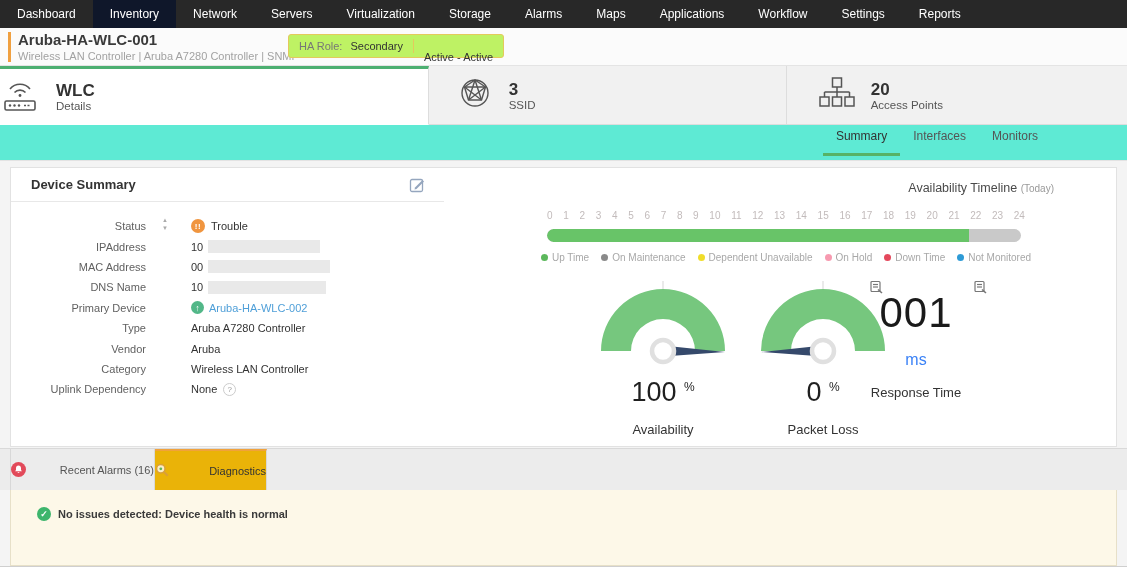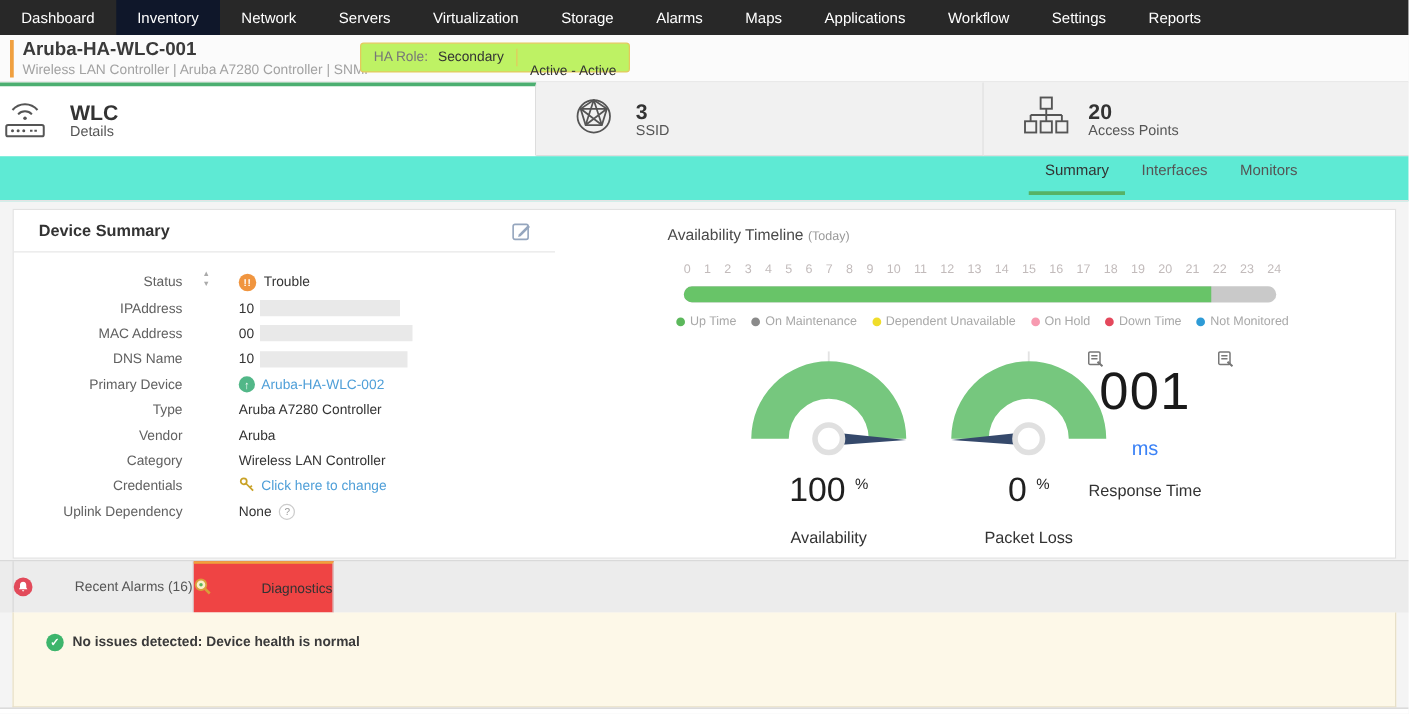--- a/index.html
+++ b/index.html
@@ -50,21 +50,21 @@
   .link { color:#4f9fd8; cursor:pointer; }
   .status-icon { width:14px; height:14px; border-radius:50%; background:#f0953f; color:#fff; font-size:8px; font-weight:700; display:inline-flex; align-items:center; justify-content:center; letter-spacing:.5px; margin-right:6px; }
   .up-icon { width:13px; height:13px; border-radius:50%; background:#52b788; color:#fff; font-size:9px; display:inline-flex; align-items:center; justify-content:center; margin-right:5px; }
   .help-badge { width:13px; height:13px; border-radius:50%; border:1px solid #ccc; color:#999; font-size:8px; display:inline-flex; align-items:center; justify-content:center; margin-left:6px; }
   .key-ic { margin-right:5px; }
   .ds-scrollbar { position:absolute; left:148px; top:48px; width:12px; height:222px; text-align:center; cursor:pointer; }
   .ds-scrollbar .arr { font-size:6px; color:#aaa; line-height:8px; display:block; }
   .ds-scrollbar .thumb { width:5px; height:200px; background:#dcdcdc; border-radius:3px; margin:2px auto; }
 
   
-  .tl-title { position:absolute; left:523px; top:13px; width:480px; text-align:left; font-size:12.5px; color:#4a4a4a; }
+  .tl-title { position:absolute; left:563px; top:13px; width:480px; text-align:right; font-size:12.5px; color:#4a4a4a; }
   .tl-title .period { font-size:10px; color:#999; }
   .ticks { position:absolute; left:536px; top:42px; width:478px; display:flex; justify-content:space-between; font-size:10px; color:#c2bbbb; }
   .tl-bar { position:absolute; left:536px; top:61px; width:474px; height:13px; border-radius:7px; background:#c9c9c9; overflow:hidden; cursor:pointer; }
   .tl-fill { height:100%; background:#68c468; border-radius:7px 0 0 7px; }
   .legend { position:absolute; left:535px; top:84px; width:480px; display:flex; justify-content:center; gap:12px; font-size:10px; color:#a8a8a8; }
   .legend-item { display:flex; align-items:center; gap:4px; white-space:nowrap; }
   .dot { width:7px; height:7px; border-radius:50%; display:inline-block; }
 
   
   .metric { position:absolute; top:113px; width:158px; text-align:center; }
@@ -74,21 +74,21 @@
   .g-label { margin-top:14px; font-size:13px; color:#333; }
   .rt-value { font-size:42px; color:#1a1a1a; letter-spacing:1px; margin-top:8px; }
   .rt-unit { font-size:16px; color:#3b82f6; margin-top:14px; }
   .report-icon { position:absolute; cursor:pointer; }
 
   
   .bottom-area { position:absolute; top:448px; left:0; width:100%; height:123px; }
   .btab-row { height:42px; background:#ececec; border-top:1px solid #d9d9d9; display:flex; }
   .btab { display:flex; align-items:center; justify-content:space-between; gap:7px; font-size:11px; color:#555; border-right:1px solid #d8d8d8; cursor:pointer; }
   .btab.alarms { width:145px; margin-left:10px; border-left:1px solid #d8d8d8; }
-  .btab.diag { width:112px; background:#ef4444; border-top:2px solid #f0a23c; color:#333; }
+  .btab.diag { width:112px; background:#eab308; border-top:2px solid #f0a23c; color:#333; }
   .bell { width:15px; height:15px; border-radius:50%; background:#e24a5a; display:inline-flex; align-items:center; justify-content:center; }
   .diag-panel { position:absolute; top:42px; left:10px; width:1107px; height:76px; background:#fdf8e8; border:1px solid #e7e0c8; border-top:none; }
   .check { width:14px; height:14px; border-radius:50%; background:#3db56c; color:#fff; font-size:9px; display:inline-flex; align-items:center; justify-content:center; margin-right:7px; }
   .diag-msg { position:absolute; left:26px; top:17px; font-size:11px; font-weight:600; color:#3a3a3a; display:flex; align-items:center; }
   .bottom-strip { position:absolute; top:118px; left:0; width:100%; height:5px; background:#fff; border-top:1px solid #cfcfcf; }
 </style>
 </head>
 <body>
 
 <div class="screen">
@@ -237,33 +237,20 @@
         <div class="f-label">Vendor</div>
         <div class="f-value">
             <span>Aruba</span>
           </div>
       </div>
       <div class="field-row">
         <div class="f-label">Category</div>
         <div class="f-value">
             <span>Wireless LAN Controller</span>
           </div>
-      </div>
-      <div class="field-row">
-        <div class="f-label">Credentials</div>
-        <div class="f-value">
-          <span class="key-ic">
-            <svg width="13" height="13" viewBox="0 0 13 13" fill="none" stroke="#c9a227" stroke-width="1.4">
-              <circle cx="4" cy="4" r="2.4"></circle>
-              <line x1="6" y1="6" x2="11.5" y2="11.5"></line>
-              <line x1="9" y1="9" x2="10.5" y2="7.5"></line>
-            </svg>
-          </span>
-          <span class="link">Click here to change</span>
-        </div>
       </div>
       <div class="field-row">
         <div class="f-label">Uplink Dependency</div>
         <div class="f-value">
           <span>None</span>
           <span class="help-badge">?</span>
         </div>
       </div>
     </div>
 

